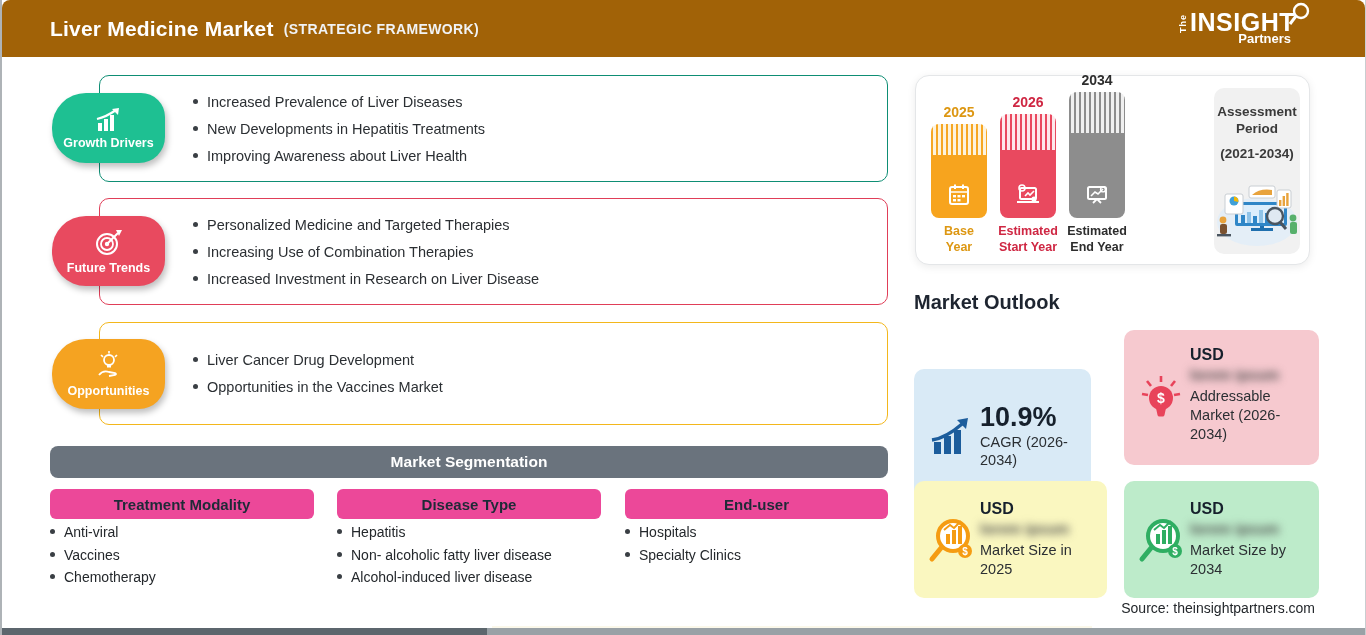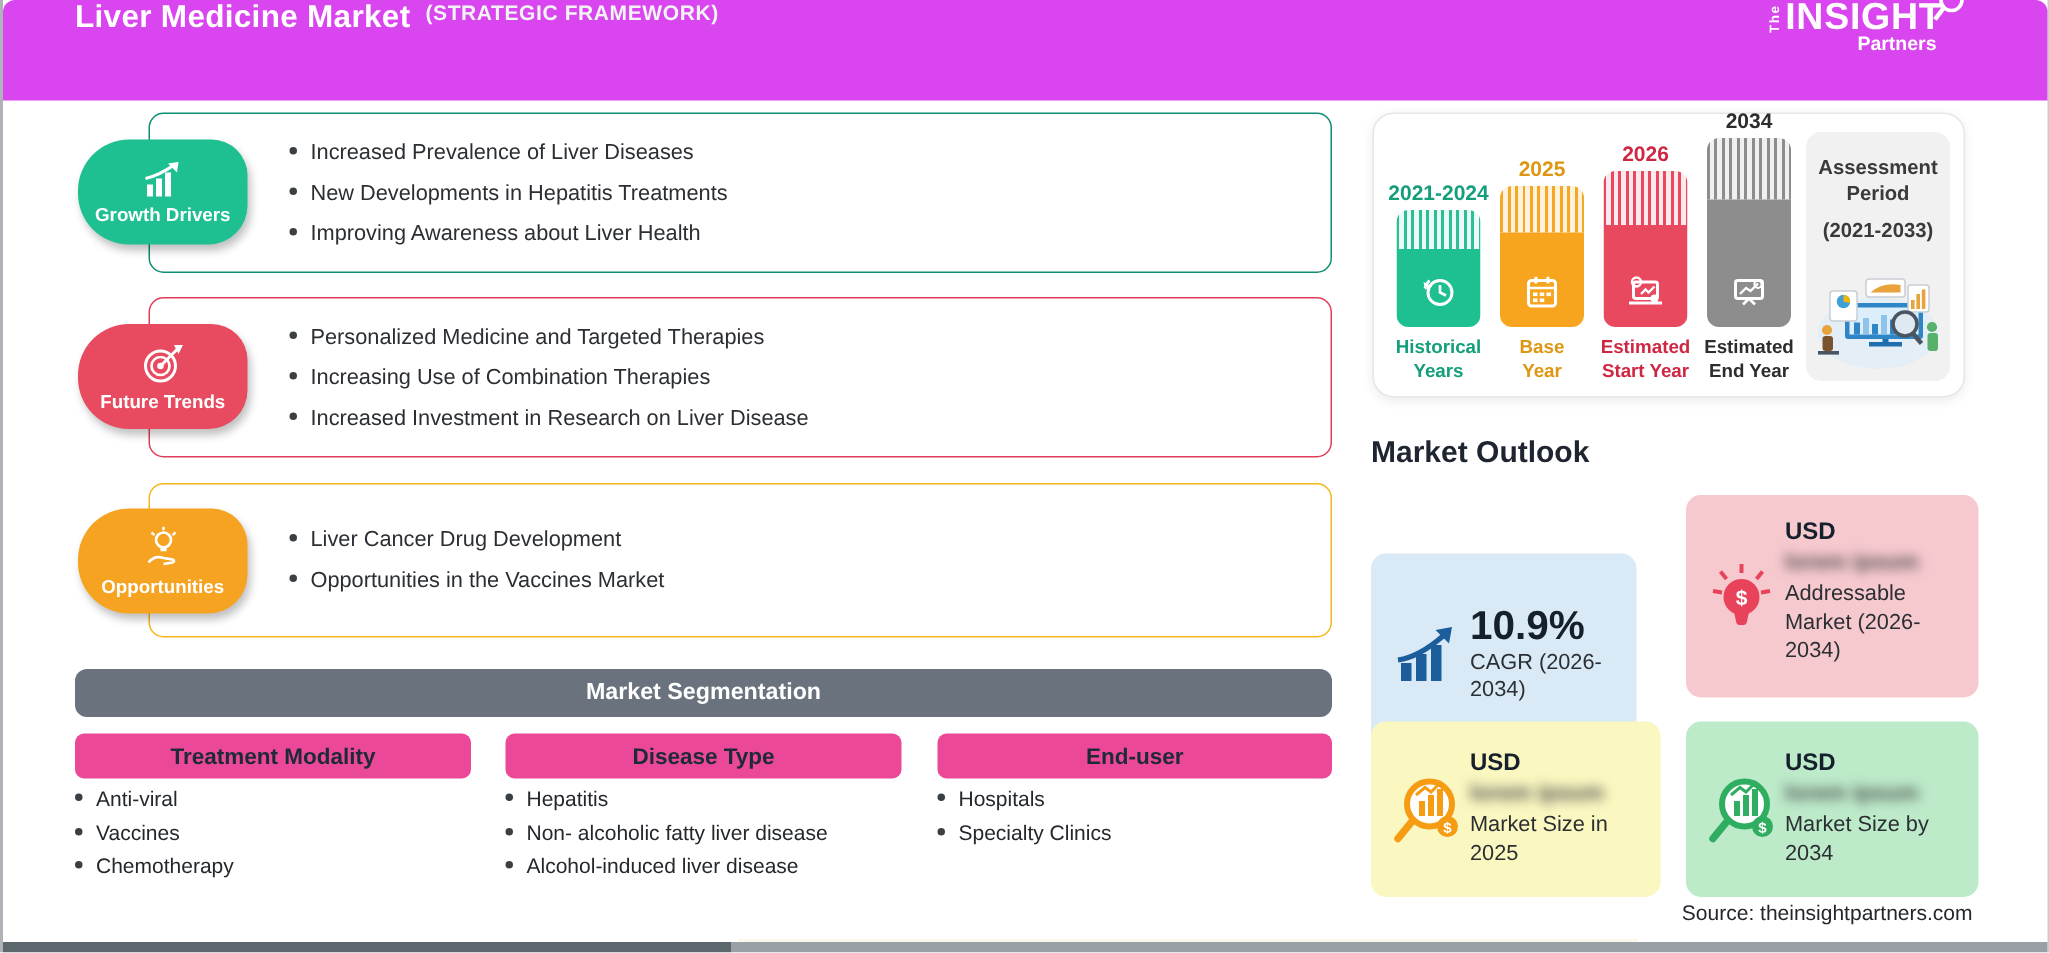--- a/index.html
+++ b/index.html
@@ -1,22 +1,22 @@
 <!DOCTYPE html>
 <html><head>
 <meta charset="utf-8">
 <style>
   * { margin:0; padding:0; box-sizing:border-box; }
   html,body { width:1366px; height:635px; overflow:hidden; }
   body { font-family:"Liberation Sans", sans-serif; background:#ffffff; position:relative; }
   .page { position:absolute; inset:0; background:#fff; border-left:2px solid #aeb3b7; border-right:1px solid #c9cdd0; }
 
   
-  .header { position:absolute; top:0; left:0; right:0; height:67px; background:#d946ef;
-            border-radius:8px 8px 0 0; display:flex; padding:0 56px 0 48px; }
+  .header { position:absolute; top:0; left:0; right:0; height:57px; background:#a16207;
+            border-radius:8px 8px 0 0; display:flex; align-items:center; padding:0 56px 0 48px; }
   .title { color:#fff; font-size:21px; font-weight:bold; letter-spacing:.2px; }
   .subtitle { color:#f1f3f5; font-size:14px; font-weight:bold; margin-left:10px; letter-spacing:.4px; }
   .logo { margin-left:auto; position:relative; color:#fff; padding-right:14px; }
   .logo-row { display:flex; align-items:flex-end; }
   .logo-the { writing-mode:vertical-rl; transform:rotate(180deg); font-size:9px; font-weight:bold; letter-spacing:1px; margin-right:2px; line-height:1; }
   .logo-insight { font-size:25px; font-weight:bold; letter-spacing:.5px; line-height:.9; }
   .logo-partners { text-align:right; font-size:13px; font-weight:bold; margin-top:-2px; padding-right:4px; }
   .logo-mag { position:absolute; top:-9px; right:-2px; }
 
   
@@ -59,21 +59,21 @@
   .tbar { width:56px; border-radius:8px; overflow:hidden; display:flex; flex-direction:column; }
   .tbar .stripes { width:100%; }
   .tbar .solid { flex:1; display:flex; align-items:flex-end; justify-content:center; padding-bottom:10px; }
   .tbar-0 { height:78px;  } .tbar-0 .stripes { height:26px; background:repeating-linear-gradient(90deg,#2dbd99 0 2px,#eafaf5 2px 5px); } .tbar-0 .solid { background:#1ec092; }
   .tbar-1 { height:94px;  } .tbar-1 .stripes { height:31px; background:repeating-linear-gradient(90deg,#f6a723 0 2px,#fdf3dd 2px 5px); } .tbar-1 .solid { background:#f7a41e; }
   .tbar-2 { height:104px; } .tbar-2 .stripes { height:36px; background:repeating-linear-gradient(90deg,#e9495f 0 2px,#fde9ec 2px 5px); } .tbar-2 .solid { background:#e9495f; }
   .tbar-3 { height:126px; } .tbar-3 .stripes { height:41px; background:repeating-linear-gradient(90deg,#8d8d8d 0 2px,#f0f0f0 2px 5px); } .tbar-3 .solid { background:#8d8d8d; }
   .bar-cap { margin-top:6px; font-size:12.5px; font-weight:bold; text-align:center; line-height:1.25; height:32px; white-space:nowrap; }
   .c-green { color:#149e7c; } .c-orange { color:#dd9712; } .c-red { color:#cf2743; } .c-dark { color:#2d2d2d; }
 
-  .assess { position:absolute; right:9px; top:12px; width:96px; height:166px; background:#f1f1f1;
+  .assess { position:absolute; right:9px; top:12px; width:86px; height:166px; background:#f1f1f1;
             border-radius:10px; text-align:center; padding-top:16px; }
   .assess-t { font-size:13.5px; font-weight:bold; color:#3a3a3a; line-height:1.25; }
   .assess-r { font-size:13.5px; font-weight:bold; color:#3a3a3a; margin-top:8px; }
   .assess svg { position:absolute; bottom:6px; left:50%; transform:translateX(-50%); }
 
   
   .mo-title { position:absolute; left:912px; top:291px; font-size:20px; font-weight:bold; color:#1e2530; }
   .mo-card { position:absolute; border-radius:10px; display:flex; align-items:center; padding:12px 10px 12px 8px; }
   .mo-card .ic { flex:0 0 58px; display:flex; align-items:center; justify-content:center; }
   .mo-card .tx { flex:1; }
@@ -234,38 +234,20 @@
       </div>
     <div class="b-item">
         <span class="dot"></span>
         <span>Specialty Clinics</span>
       </div>
   </div>
 
   <div class="timeline-card">
     <div class="bars-row">
 
-      <div class="bar-col">
-        <span class="bar-year c-green">2021-2024</span>
-        <div class="tbar tbar-0">
-          <div class="stripes"></div>
-          <div class="solid">
-            <svg width="26" height="26" viewBox="0 0 26 26">
-              <circle cx="14" cy="13" r="8" fill="none" stroke="#fff" stroke-width="2"></circle>
-              <path d="M14 8 v5 l4 2" fill="none" stroke="#fff" stroke-width="1.8"></path>
-              <path d="M4 10 a10 10 0 0 1 3 -5" fill="none" stroke="#fff" stroke-width="2"></path>
-              <path d="M3 6 l1 5 5 -2 z" fill="#fff"></path>
-            </svg>
-          </div>
-        </div>
-        <div class="bar-cap c-green">
-          <div>Historical</div>
-          <div>Years</div>
-        </div>
-      </div>
 
       <div class="bar-col">
         <span class="bar-year c-orange">2025</span>
         <div class="tbar tbar-1">
           <div class="stripes"></div>
           <div class="solid">
             <svg width="26" height="26" viewBox="0 0 26 26">
               <rect x="4" y="5" width="18" height="17" rx="2" fill="none" stroke="#fff" stroke-width="2"></rect>
               <line x1="9" y1="2.5" x2="9" y2="7" stroke="#fff" stroke-width="2"></line>
               <line x1="17" y1="2.5" x2="17" y2="7" stroke="#fff" stroke-width="2"></line>
@@ -323,21 +305,21 @@
           <div>End Year</div>
         </div>
       </div>
     </div>
 
     <div class="assess">
       <div class="assess-t">
         <div>Assessment</div>
         <div>Period</div>
       </div>
-      <div class="assess-r">(2021-2033)</div>
+      <div class="assess-r">(2021-2034)</div>
       <svg width="88" height="66" viewBox="0 0 88 66">
         <ellipse cx="44" cy="40" rx="40" ry="24" fill="#e4eef7"></ellipse>
         <rect x="38" y="46" width="22" height="3" fill="#1f6fae"></rect>
         <rect x="47" y="38" width="4" height="9" fill="#1f6fae"></rect>
         <rect x="22" y="20" width="52" height="24" rx="2" fill="#2f86c7"></rect>
         <rect x="25" y="23" width="46" height="18" fill="#dceefc"></rect>
         <rect x="28" y="33" width="4" height="8" fill="#2f86c7"></rect>
           <rect x="34" y="30" width="4" height="11" fill="#8fc3e8"></rect>
         <rect x="40" y="34" width="4" height="7" fill="#2f86c7"></rect>
           <rect x="46" y="28" width="4" height="13" fill="#8fc3e8"></rect>

